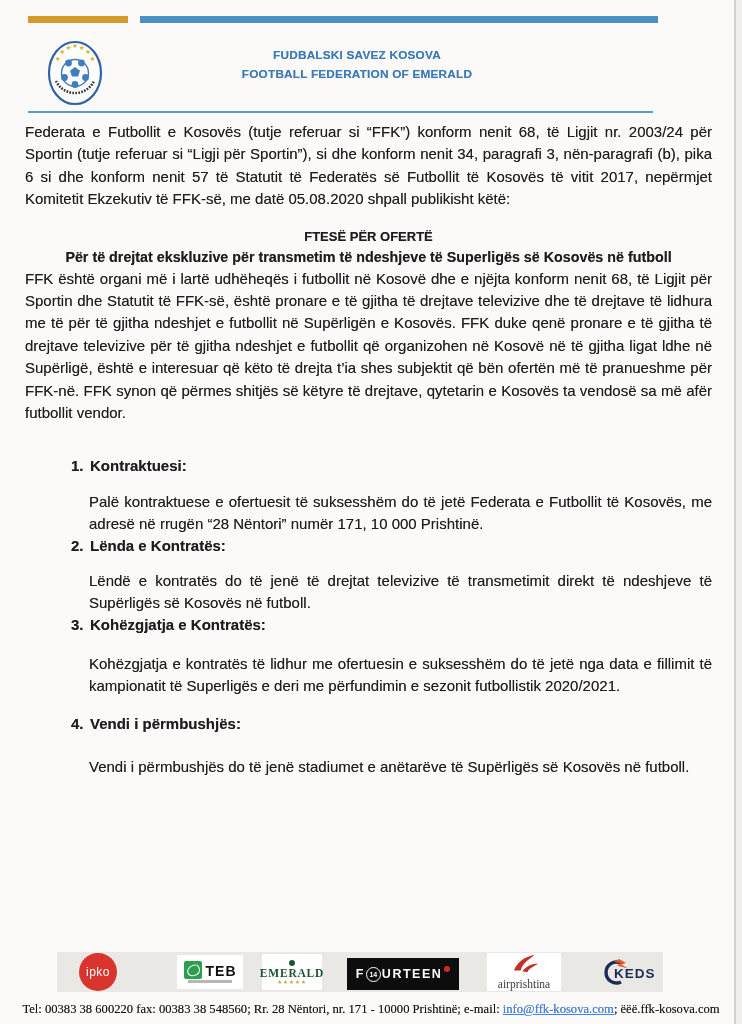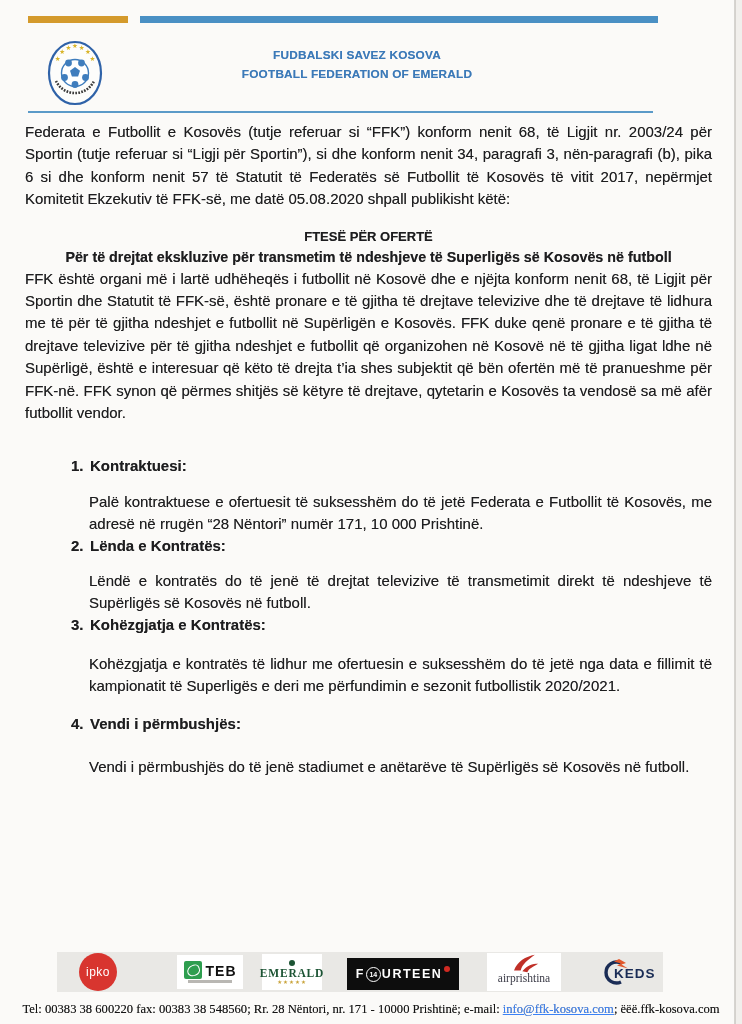--- a/index.html
+++ b/index.html
@@ -72,21 +72,21 @@
   .emerald-dot{width:6px;height:6px;border-radius:50%;background:#1c5434;margin-bottom:1px;}
   .emerald-txt{font-family:"Liberation Serif","DejaVu Serif",serif;font-weight:700;
     font-size:11.5px;letter-spacing:.8px;color:#1c5434;}
   .emerald-stars{font-size:5.5px;color:#c9a33a;letter-spacing:1px;line-height:6px;}
   .fourteen{left:290px;top:6px;width:112px;height:32px;background:#0d0d0d;color:#fff;}
   .fourteen-inner{display:flex;align-items:center;font-weight:700;font-size:12.5px;letter-spacing:1.5px;}
   .circ14{display:inline-flex;align-items:center;justify-content:center;
     width:13px;height:13px;border:1.4px solid #fff;border-radius:50%;
     font-size:7px;letter-spacing:0;margin:0 1px;}
   .reddot{width:6px;height:6px;border-radius:50%;background:#d02a22;margin-left:2px;margin-bottom:10px;}
-  .air{left:430px;top:1px;width:74px;height:38px;background:#fff;flex-direction:column;justify-content:flex-start;padding-bottom:1px;box-sizing:border-box;}
+  .air{left:430px;top:1px;width:74px;height:38px;background:#fff;flex-direction:column;justify-content:space-between;padding-bottom:1px;box-sizing:border-box;}
   .air-txt{font-family:"Liberation Serif","DejaVu Serif",serif;font-size:11.5px;color:#3a3a46;line-height:11px;}
   .keds{left:543px;top:6px;width:63px;height:28px;}
 
   
   .contact{
     position:absolute;left:0;top:1002px;width:742px;
     text-align:center;
     font-family:"Liberation Serif","DejaVu Serif",serif;
     font-size:12.6px;color:#141414;white-space:nowrap;
     text-shadow:0 0 .4px rgba(20,20,20,.5);

